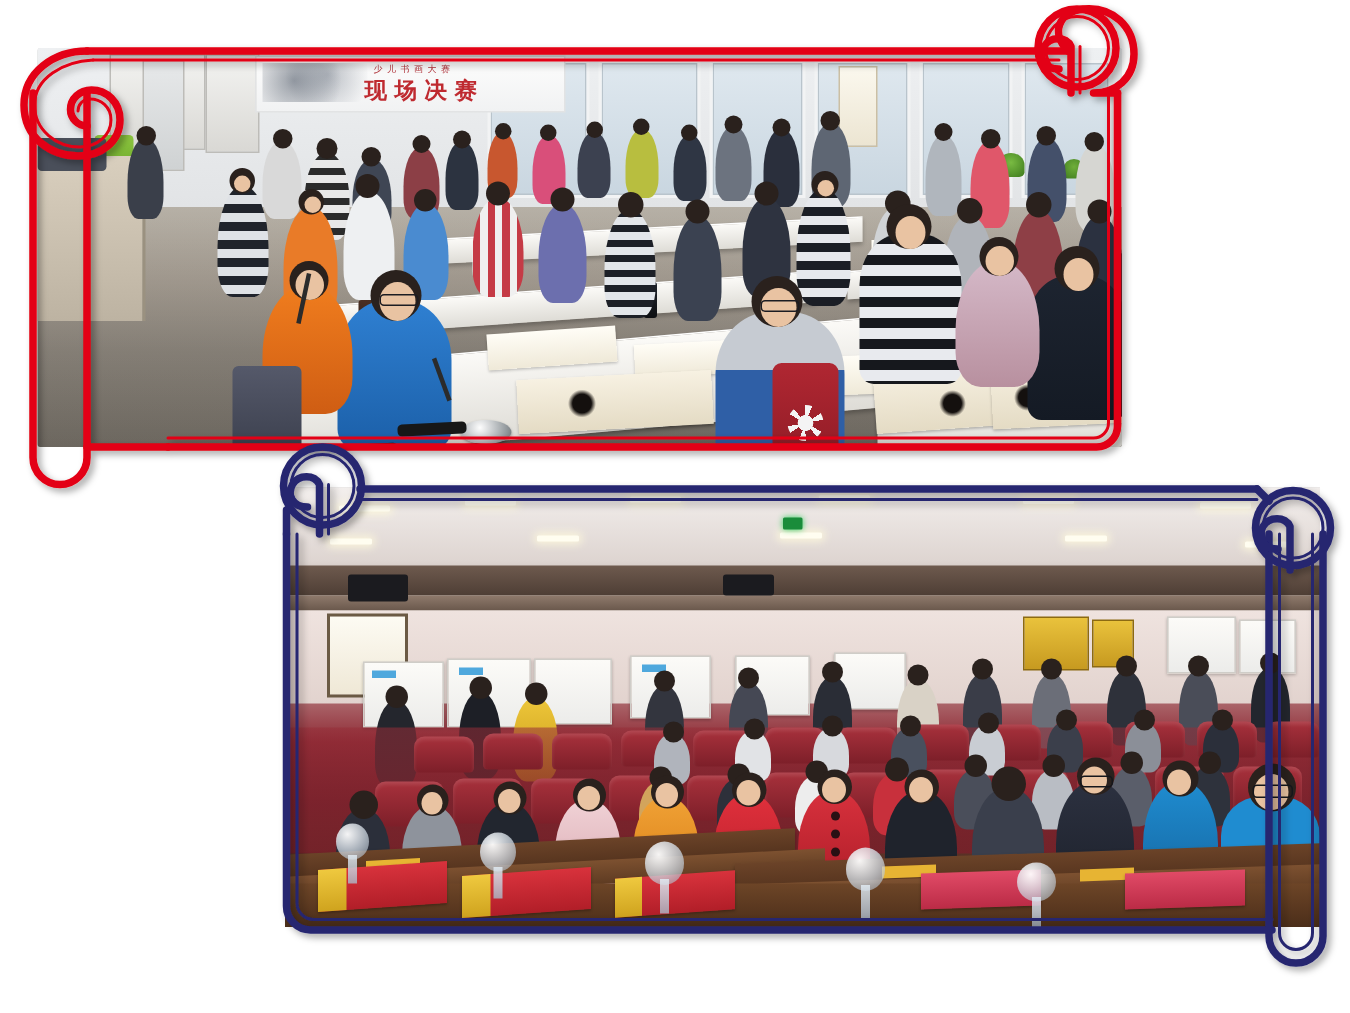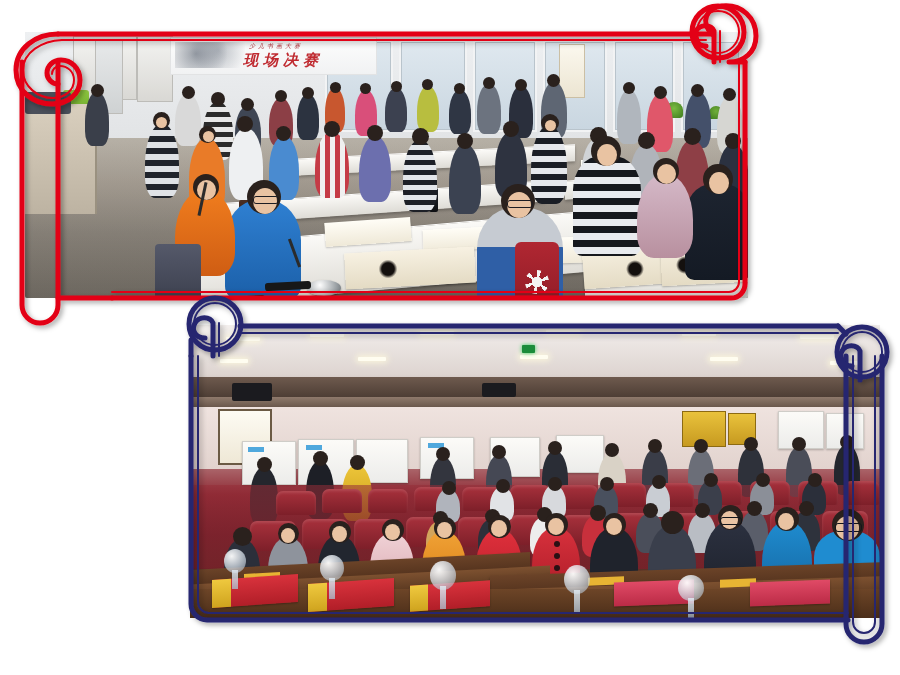--- a/index.html
+++ b/index.html
@@ -14,21 +14,20 @@
 
   
   .photo{position:absolute;overflow:hidden;background:#cfcfcf;}
 
   
   #photo1{left:25px;top:32px;width:723px;height:266px;border-radius:2px;}
   #photo1 .scene{position:absolute;inset:0;
     background:
       linear-gradient(180deg,rgba(255,255,255,.15),rgba(0,0,0,.12)),
       linear-gradient(180deg,#e9eaec 0%,#e3e4e6 24%,#b9b2a6 40%,#a59c90 58%,#8d867c 76%,#7b756c 100%);
-    font-style: italic;
   }
   
   .wall{position:absolute;left:0;top:0;width:100%;height:40%;
     background:linear-gradient(180deg,#eef0f2,#e2e4e6);}
   .winrow{position:absolute;top:3%;height:33%;display:flex;gap:6px;}
   .win{background:linear-gradient(180deg,#dfe8ef,#c9d6e0);border:2px solid #f2f3f4;box-shadow:inset 0 0 0 1px #b9c4cc;}
   .cabinet{position:absolute;background:linear-gradient(180deg,#f3f3f1,#d9d8d4);border:1px solid #bdbcb8;}
   
   .banner{position:absolute;left:145px;top:5px;width:205px;height:36px;
     background:linear-gradient(180deg,#fdfdfd,#f1f2f3);

